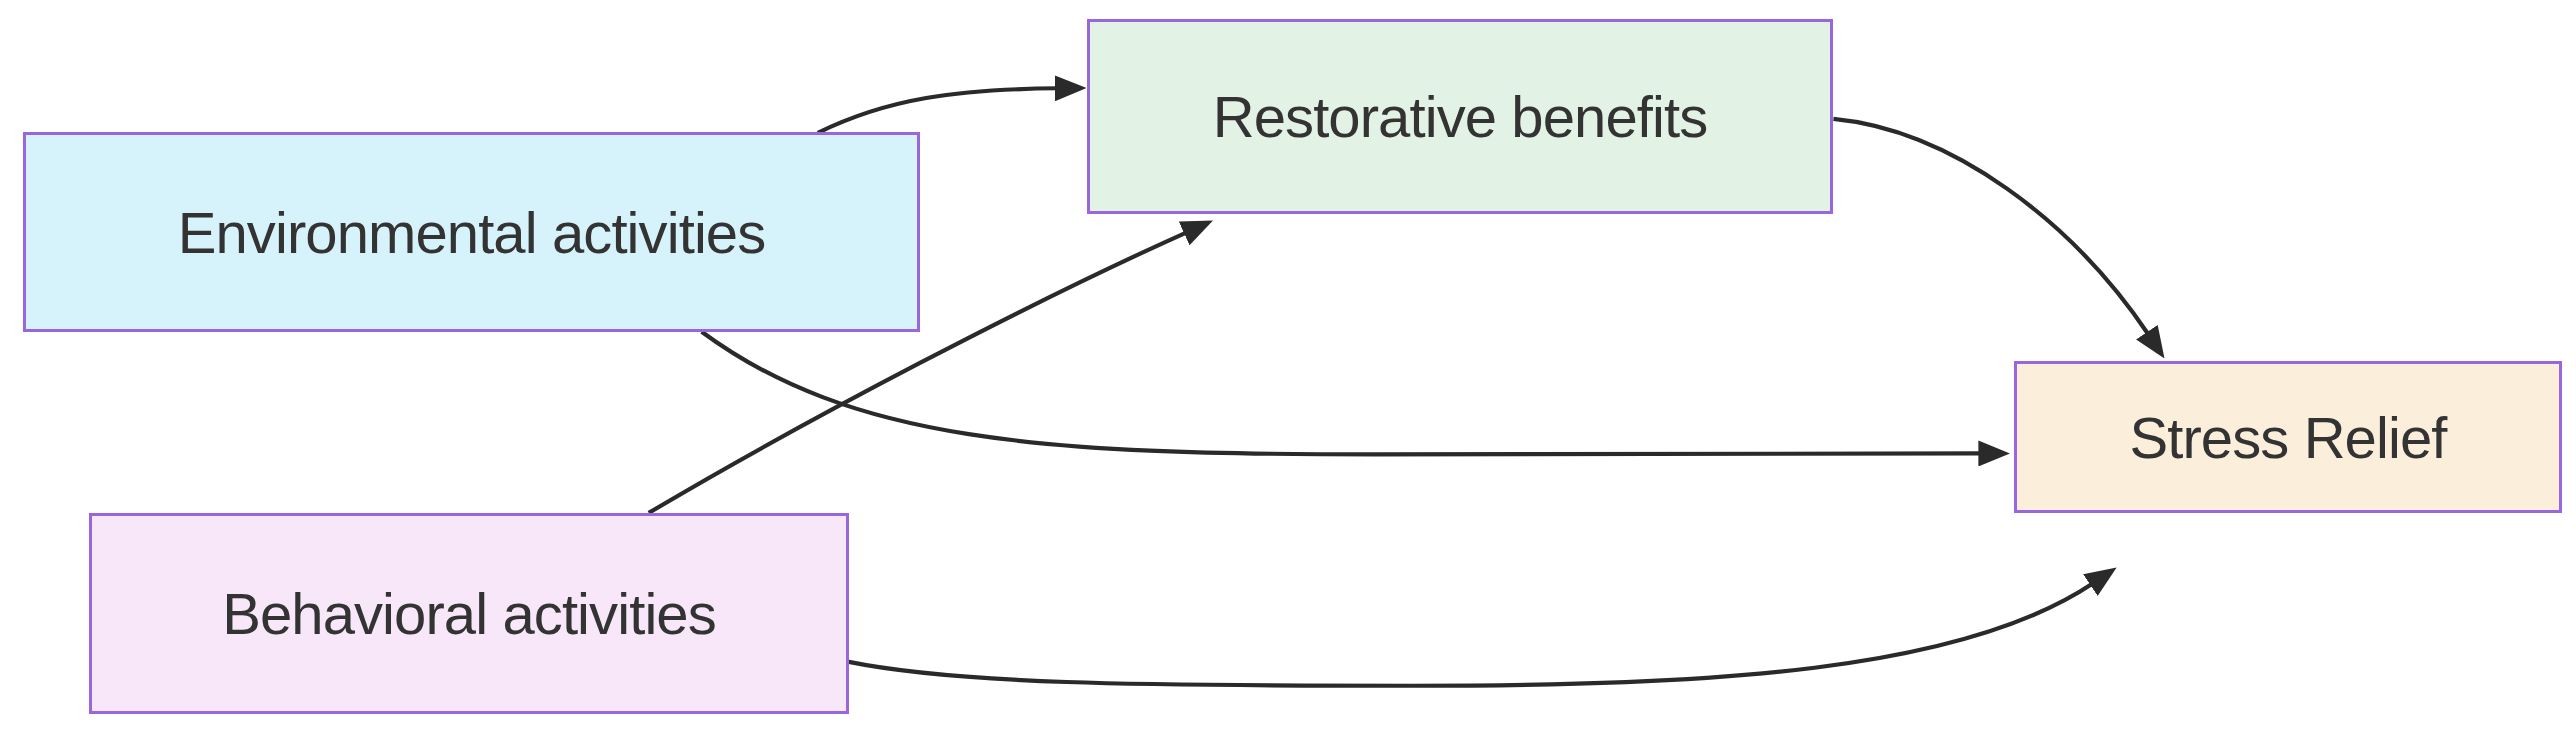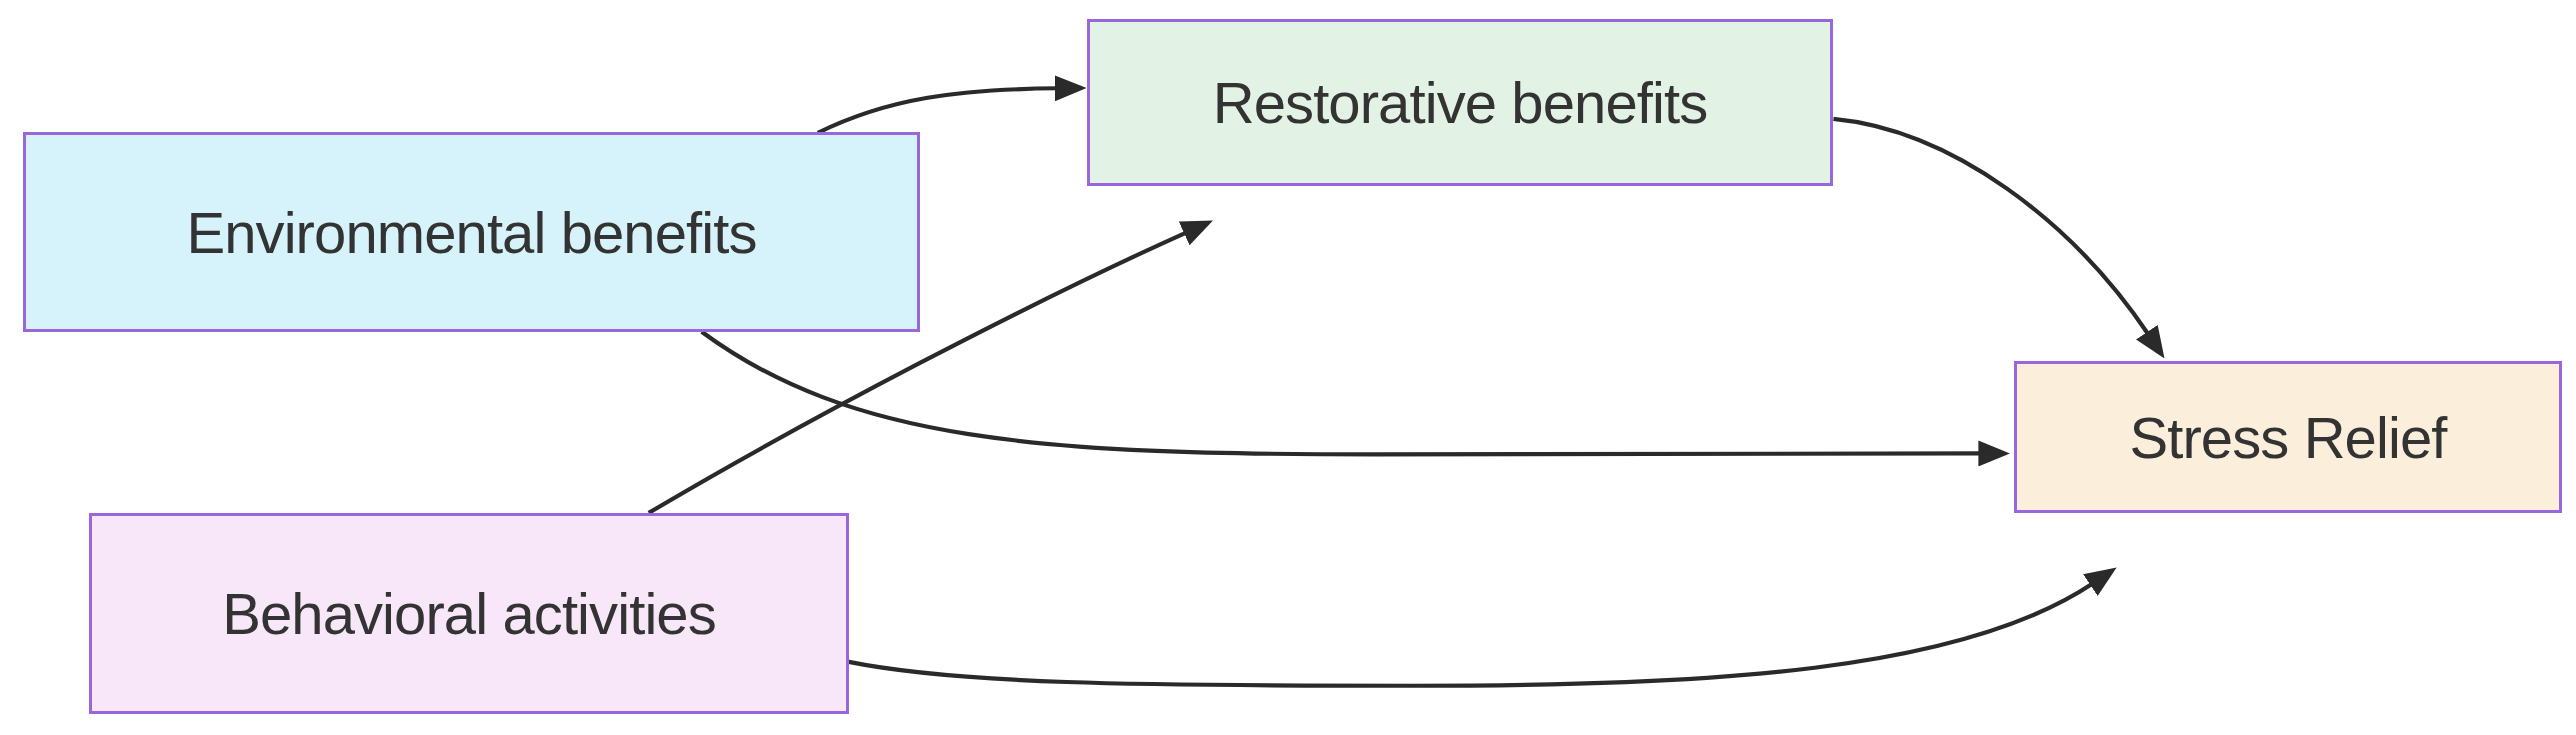--- a/index.html
+++ b/index.html
@@ -40,21 +40,21 @@
     font-size: 58px;
     color: #333333;
     letter-spacing: -0.9px;
     white-space: nowrap;
   }
   .node-environmental {
     left: 23px;  top: 132px;  width: 897px; height: 200px;
     background: #d6f2fa;
   }
   .node-restorative {
-    left: 1087px; top: 18.6px;  width: 746px; height: 167px;
+    left: 1087px; top: 18.6px;  width: 746px; height: 195px;
     background: #e2f2e4;
   }
   .node-behavioral {
     left: 89px;  top: 513px; width: 760px; height: 201px;
     background: #f7e7f8;
     text-align: center;
   }
   .node-stress {
     left: 2014px; top: 361px; width: 548px; height: 152px;
     background: #fbeedb;
@@ -77,21 +77,21 @@
     <path class="edge" marker-end="url(#arrowhead)" d="M 755 357 C 915 475, 1120 489, 1480 489 C 1750 489, 1990 488, 2132 488"></path>
 
     <path class="edge" marker-end="url(#arrowhead)" d="M 698 552 C 870 450, 1110 325, 1277 250"></path>
 
     <path class="edge" marker-end="url(#arrowhead)" d="M 912 712 C 1030 736, 1220 738, 1520 738 C 1840 738, 2110 723, 2252 628"></path>
 
     <path class="edge" marker-end="url(#arrowhead)" d="M 1973 128 C 2100 140, 2230 238, 2312 360"></path>
   </svg>
 
   <div class="node node-environmental">
-    <span class="label">Environmental benefits</span>
+    <span class="label">Environmental activities</span>
   </div>
 
   <div class="node node-restorative">
     <span class="label">Restorative benefits</span>
   </div>
 
   <div class="node node-behavioral">
     <span class="label">Behavioral activities</span>
   </div>
 

